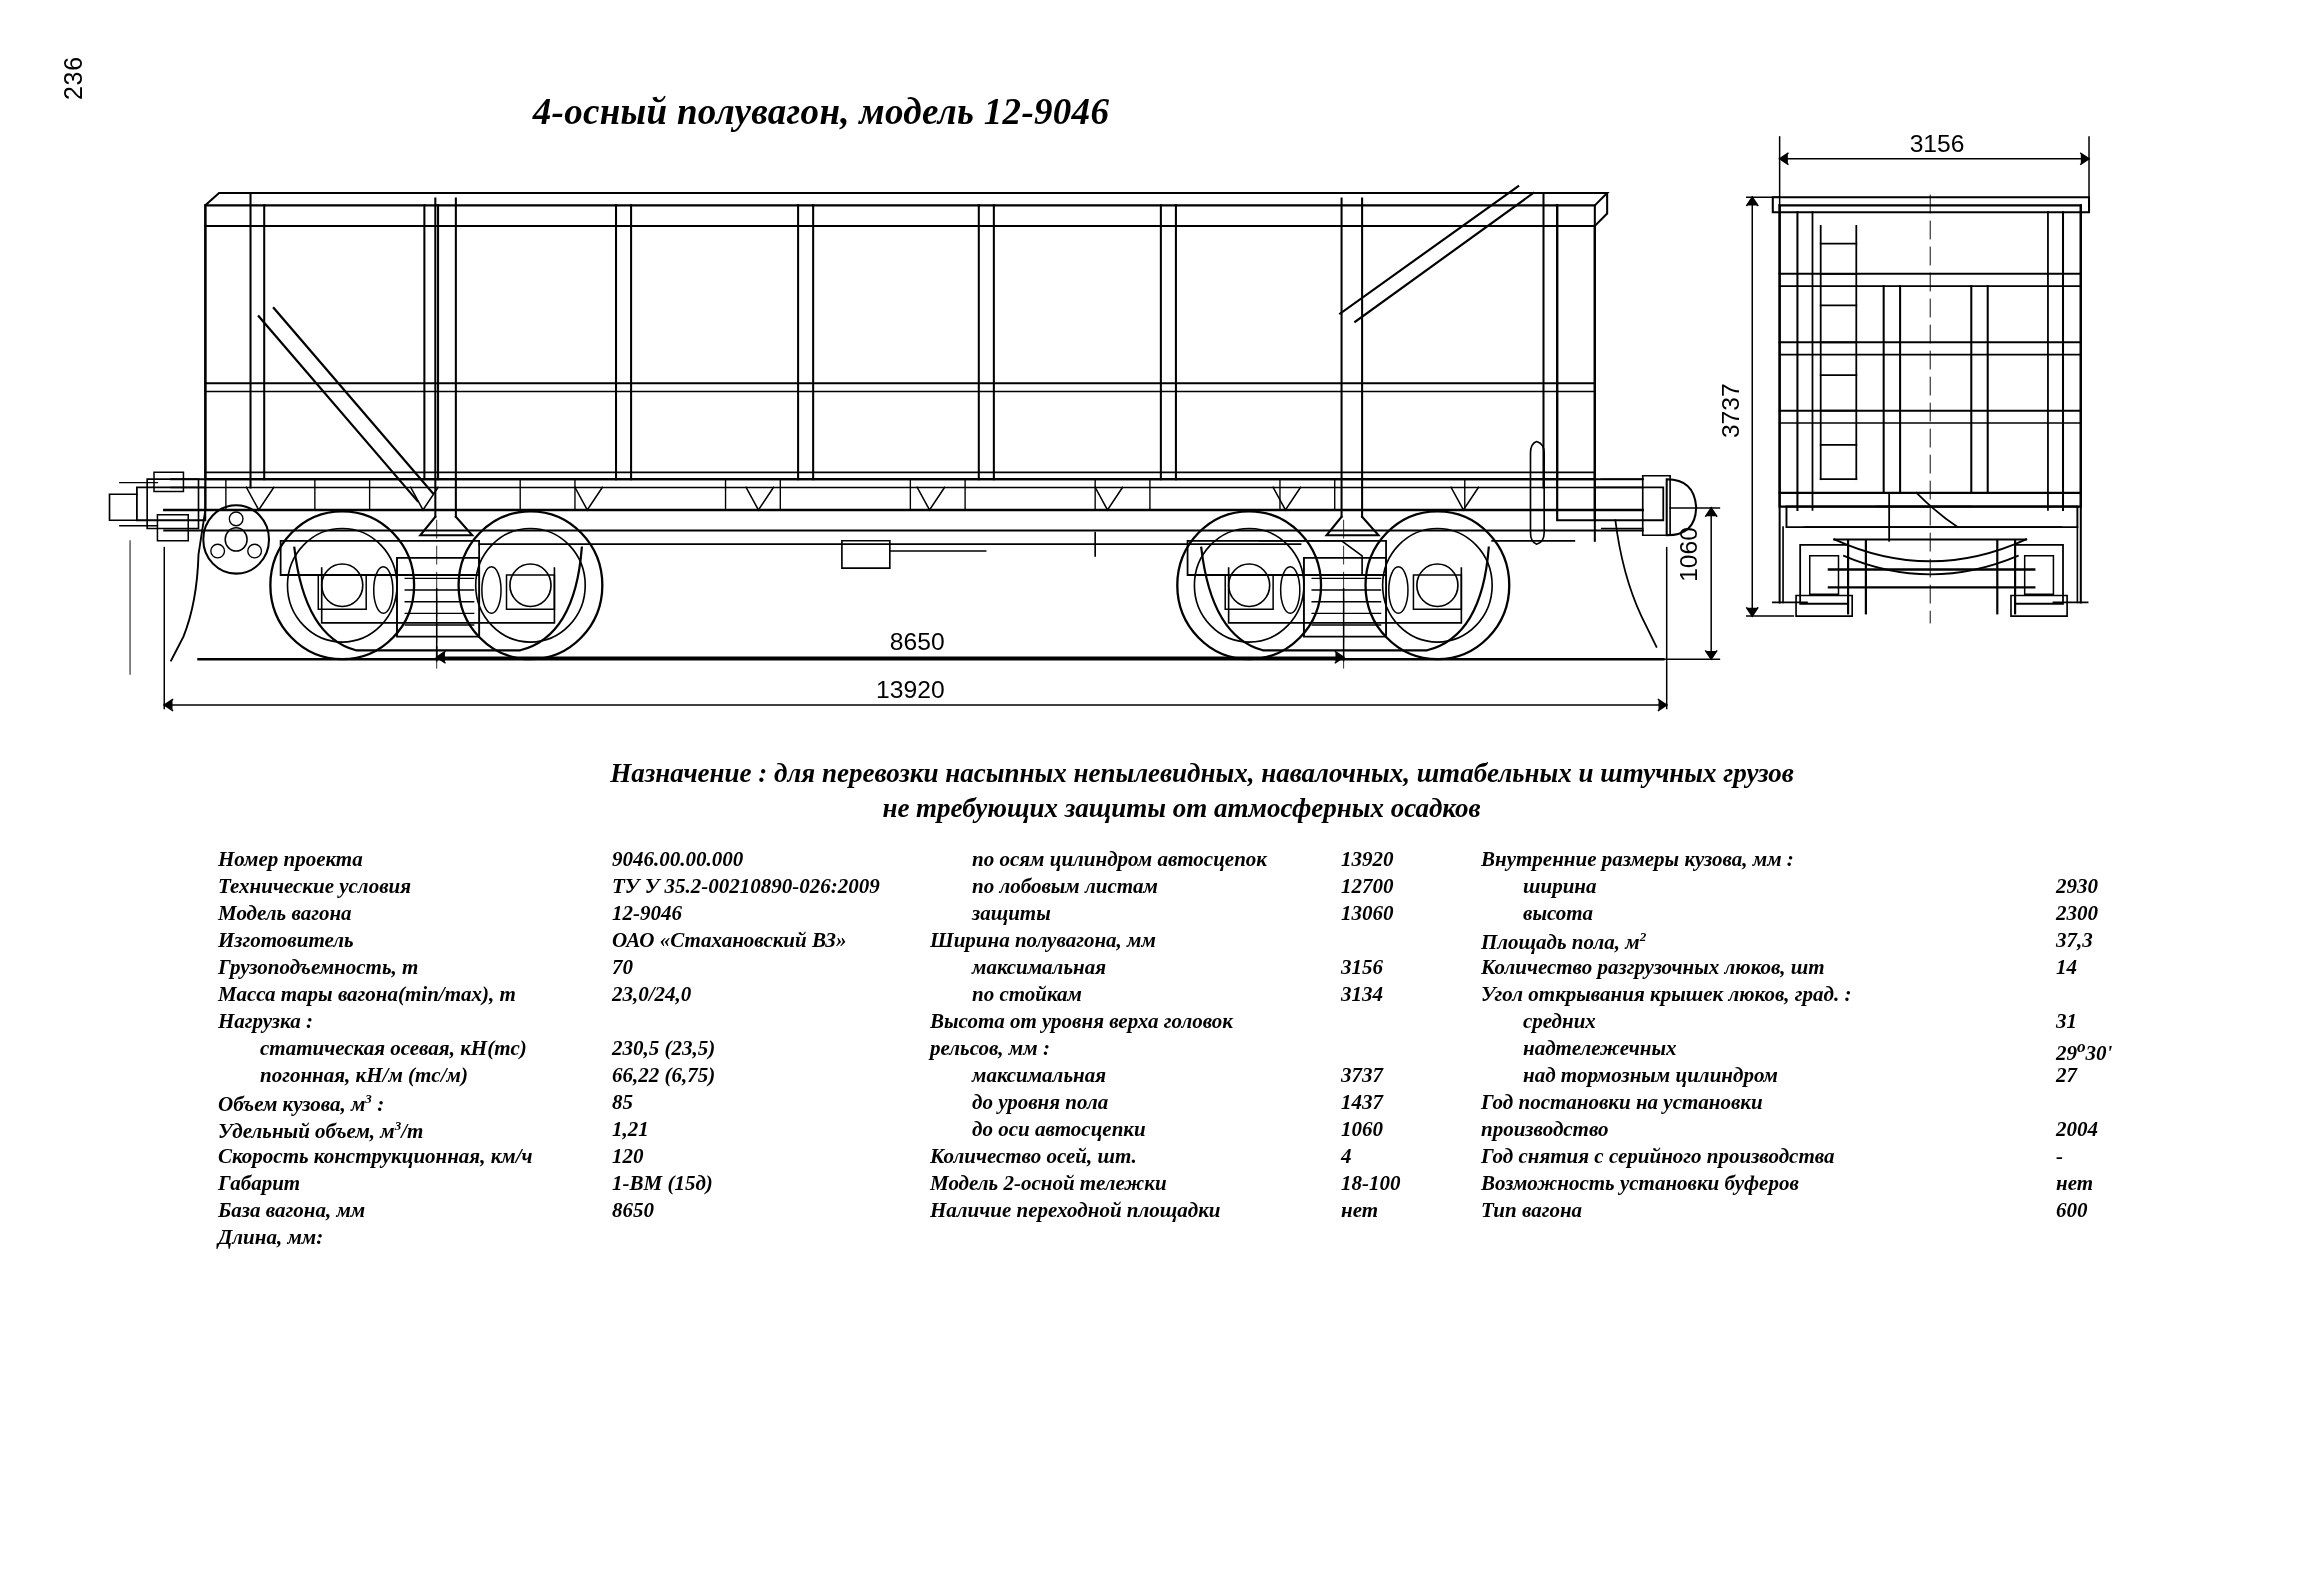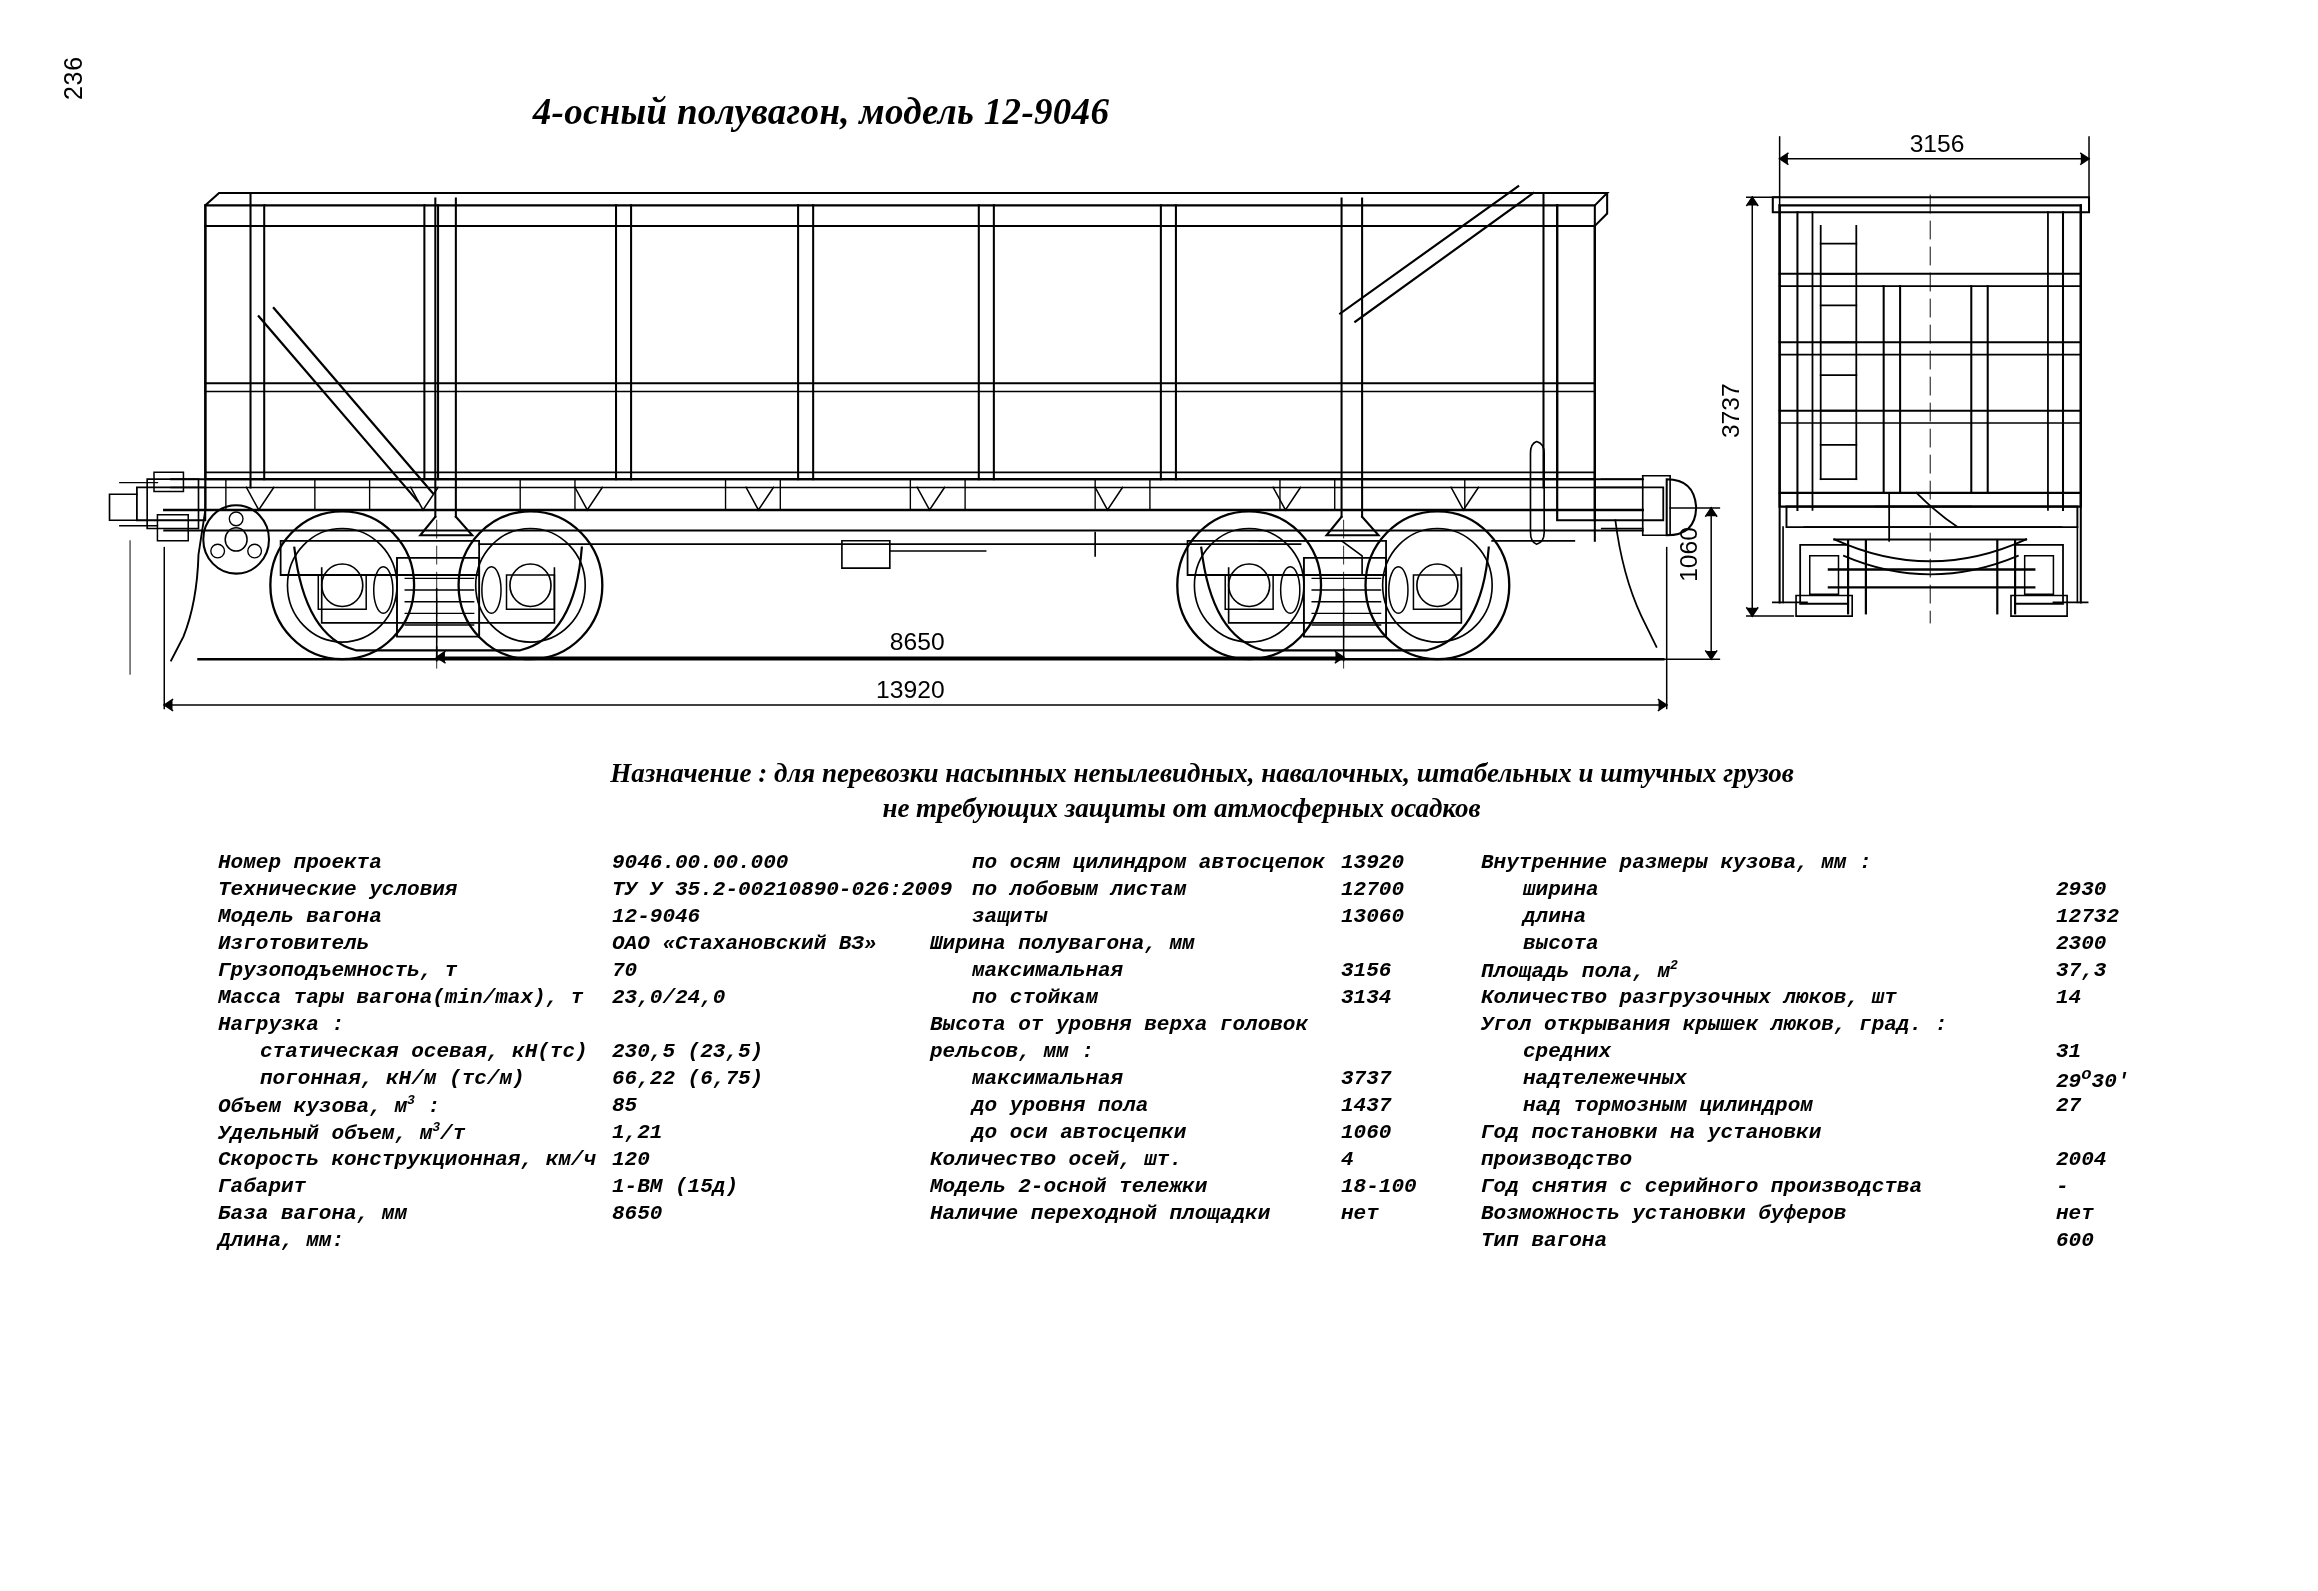--- a/index.html
+++ b/index.html
@@ -87,23 +87,22 @@
   }
   .spec-col {
     position: relative;
   }
   .spec-col.c1 { width: 712px; }
   .spec-col.c2 { width: 551px; }
   .spec-col.c3 { width: 691px; }
 
   .spec-row {
     display: flex;
-    align-items: center;
+    align-items: flex-start;
     height: 27px;
-    font-family: Liberation Mono, monospace;
   }
   .spec-label {
     white-space: nowrap;
   }
   .spec-label.indent { padding-left: 42px; }
   .spec-value {
     position: absolute;
     white-space: nowrap;
   }
   .c1 .spec-value { left: 394px; }
@@ -547,24 +546,20 @@
     </div>
   <div class="spec-col c3">
       <div class="spec-row">
         <span class="spec-label">Внутренние размеры кузова, мм :</span>
       </div>
       <div class="spec-row">
         <span class="spec-label indent">ширина</span>
         <span class="spec-value">2930</span>
       </div>
       <div class="spec-row">
-        <span class="spec-label indent">длина</span>
-        <span class="spec-value">12732</span>
-      </div>
-      <div class="spec-row">
         <span class="spec-label indent">высота</span>
         <span class="spec-value">2300</span>
       </div>
       <div class="spec-row">
         <span class="spec-label">Площадь пола, м<span class="sup">2</span></span>
         <span class="spec-value">37,3</span>
       </div>
       <div class="spec-row">
         <span class="spec-label">Количество разгрузочных люков, шт</span>
         <span class="spec-value">14</span>

